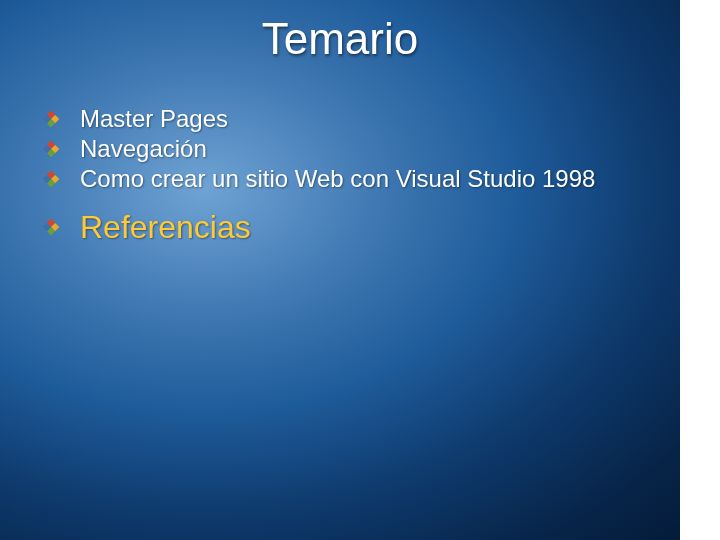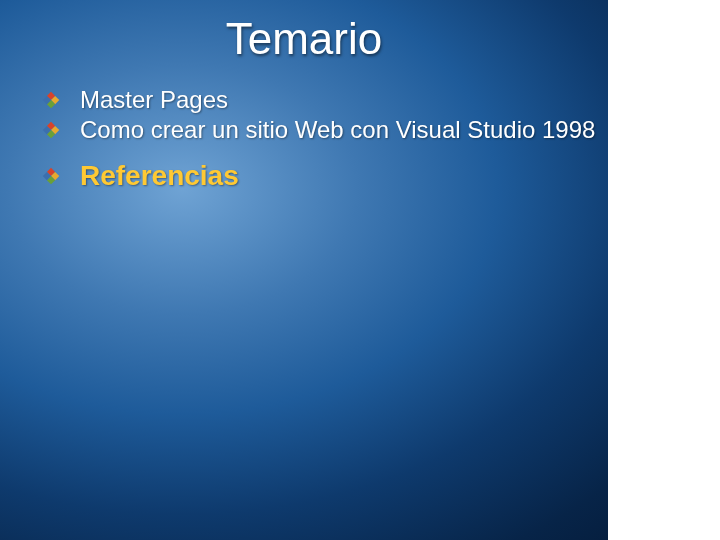--- a/index.html
+++ b/index.html
@@ -4,21 +4,21 @@
 <style>
   html, body {
     margin: 0;
     padding: 0;
     width: 720px;
     height: 540px;
     overflow: hidden;
     font-family: Arial, Helvetica, sans-serif;
   }
   .slide {
-    width: 608px;
+    width: 680px;
     height: 540px;
     background: radial-gradient(ellipse 700px 500px at 30% 35%,
                 #6fa3d4 0%,
                 #3f78b2 25%,
                 #1e5b9a 45%,
                 #0e3a6d 65%,
                 #072448 85%,
                 #041a38 100%);
     position: relative;
     box-sizing: border-box;
@@ -26,21 +26,21 @@
   .title {
     text-align: center;
     font-size: 44px;
     color: #ffffff;
     padding-top: 14px;
     font-weight: normal;
     text-shadow: 1px 2px 3px rgba(0,0,0,0.5);
     letter-spacing: 0px;
   }
   .body {
-    margin-top: 24px;
+    margin-top: 43px;
     margin-left: 40px;
   }
   .row {
     display: flex;
     align-items: center;
     line-height: 1.0;
     margin-bottom: 6px;
   }
   .bullet {
     width: 22px;
@@ -48,22 +48,22 @@
     margin-right: 18px;
     flex-shrink: 0;
   }
   .item-text {
     color: #ffffff;
     font-size: 24px;
     text-shadow: 1px 1px 2px rgba(0,0,0,0.4);
   }
   .item-text.highlight {
     color: #ffc933;
-    font-size: 28px;
-    font-weight: bold;
+    font-size: 32px;
+    font-weight: normal;
     text-align: center;
   }
   .spacer {
     height: 14px;
   }
 </style>
 </head>
 <body>
 
 <div class="slide">
@@ -76,20 +76,31 @@
           <path d="M0,-9 L4.5,-4.5 L0,0 L-4.5,-4.5 Z" fill="#d8432b"></path>
           <path d="M9,0 L4.5,4.5 L0,0 L4.5,-4.5 Z" fill="#e7a92e"></path>
           <path d="M0,9 L-4.5,4.5 L0,0 L4.5,4.5 Z" fill="#6aa038"></path>
           <path d="M-9,0 L-4.5,-4.5 L0,0 L-4.5,4.5 Z" fill="#3b6fae"></path>
         </g>
       </svg>
       <span class="item-text">Master Pages</span>
     </div>
 
 
+    <div class="row">
+      <svg class="bullet" viewBox="0 0 24 24">
+        <g transform="translate(12,12)">
+          <path d="M0,-9 L4.5,-4.5 L0,0 L-4.5,-4.5 Z" fill="#d8432b"></path>
+          <path d="M9,0 L4.5,4.5 L0,0 L4.5,-4.5 Z" fill="#e7a92e"></path>
+          <path d="M0,9 L-4.5,4.5 L0,0 L4.5,4.5 Z" fill="#6aa038"></path>
+          <path d="M-9,0 L-4.5,-4.5 L0,0 L-4.5,4.5 Z" fill="#3b6fae"></path>
+        </g>
+      </svg>
+      <span class="item-text">Navegación</span>
+    </div>
 
 
 
     <div class="row">
       <svg class="bullet" viewBox="0 0 24 24">
         <g transform="translate(12,12)">
           <path d="M0,-9 L4.5,-4.5 L0,0 L-4.5,-4.5 Z" fill="#d8432b"></path>
           <path d="M9,0 L4.5,4.5 L0,0 L4.5,-4.5 Z" fill="#e7a92e"></path>
           <path d="M0,9 L-4.5,4.5 L0,0 L4.5,4.5 Z" fill="#6aa038"></path>
           <path d="M-9,0 L-4.5,-4.5 L0,0 L-4.5,4.5 Z" fill="#3b6fae"></path>

